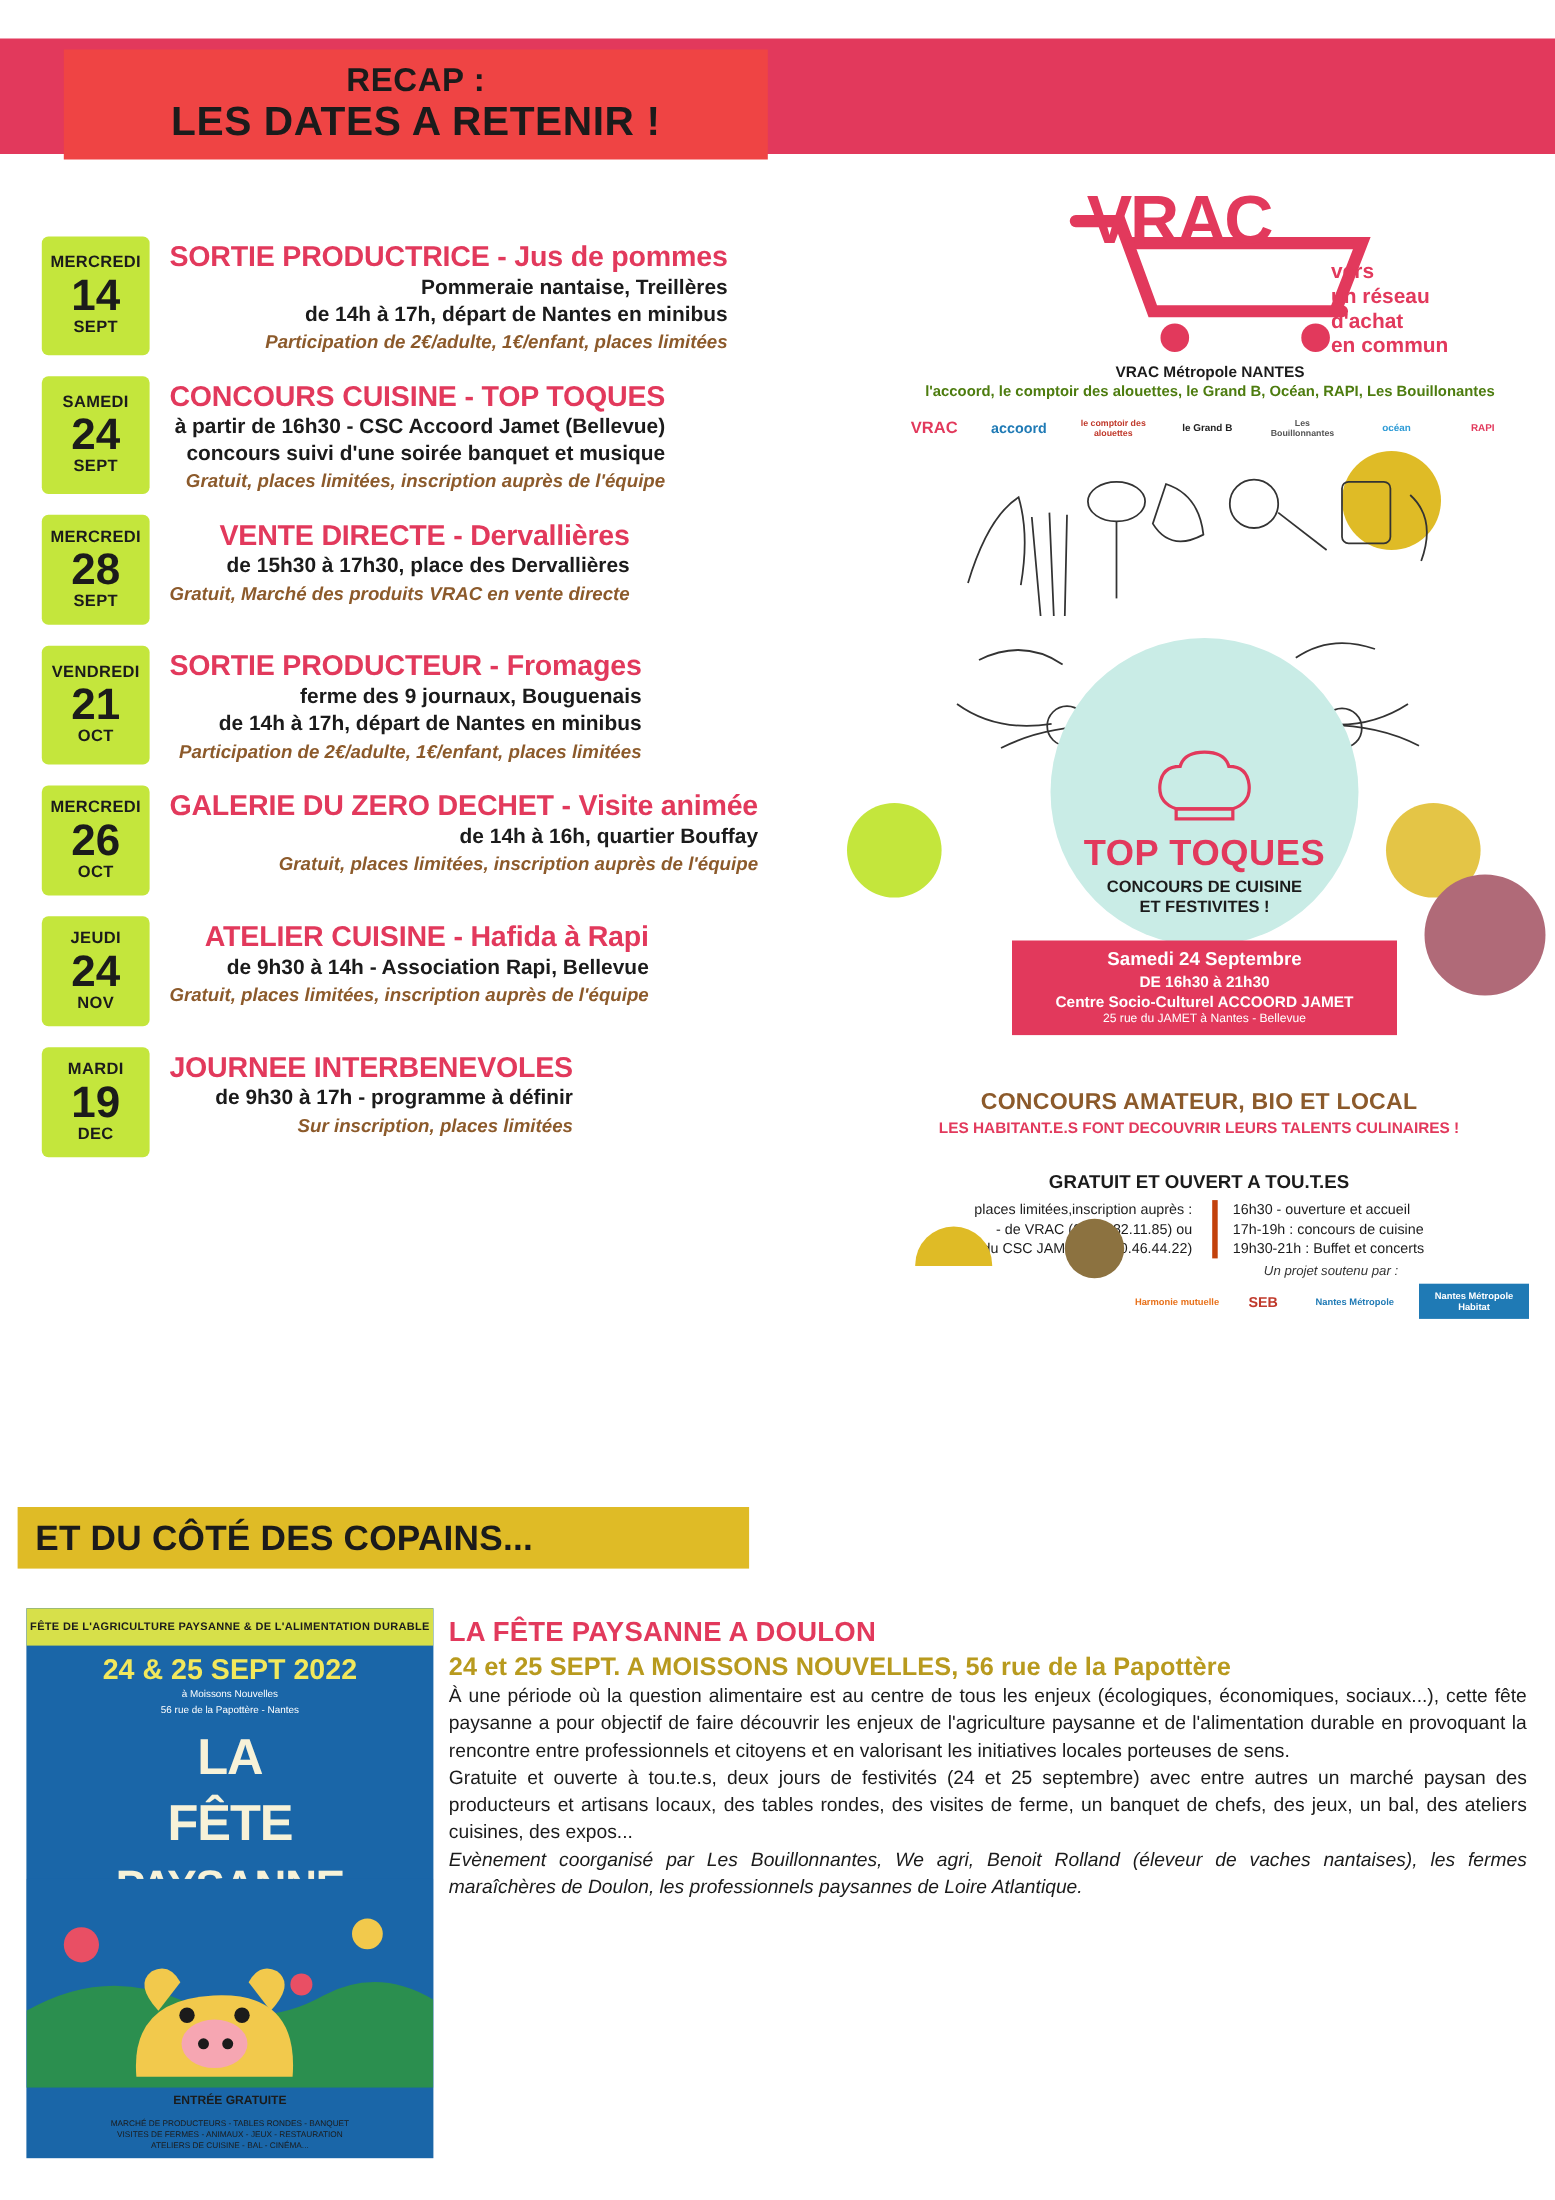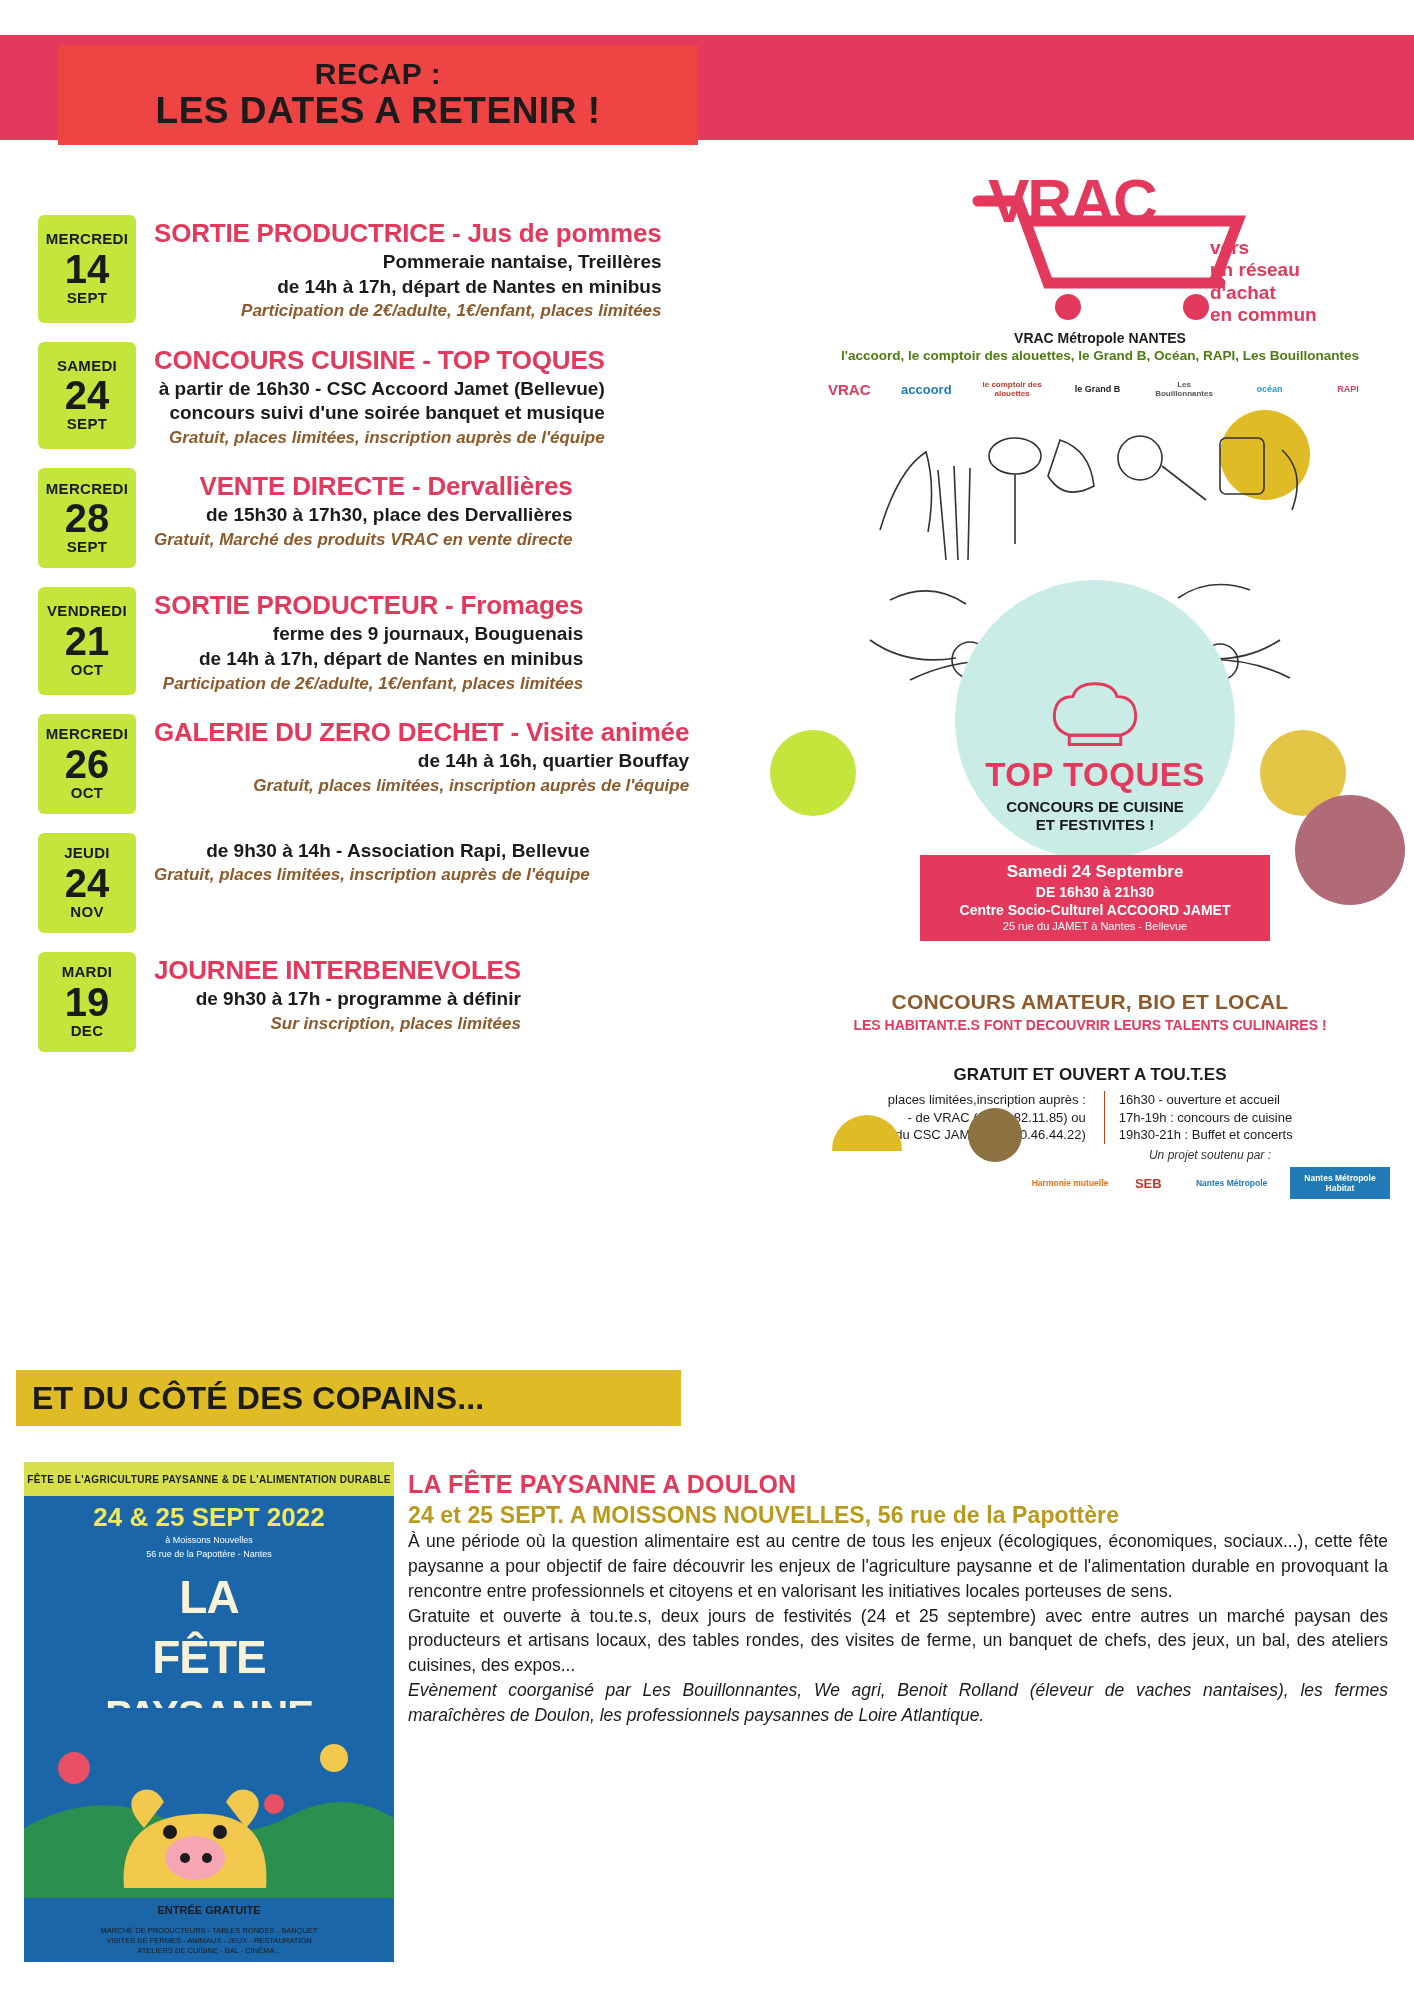--- a/index.html
+++ b/index.html
@@ -82,21 +82,21 @@
   .ttb-4{font-size:11px;margin-top:2px;}
 
   .concours-amateur{position:absolute;left:790px;top:990px;width:600px;text-align:center;}
   .ca-1{font-size:21px;font-weight:bold;color:#8c5a2b;letter-spacing:0.2px;}
   .ca-2{font-size:14px;font-weight:bold;color:#e2395c;margin-top:3px;}
 
   .gratuit{position:absolute;left:790px;top:1065px;width:600px;text-align:center;}
   .g-title{font-size:17px;font-weight:bold;color:#1b1b1b;}
   .g-cols{display:flex;justify-content:center;margin-top:6px;gap:18px;}
   .g-left{font-size:13px;color:#1b1b1b;text-align:right;line-height:1.35;}
-  .g-right{font-size:13px;color:#1b1b1b;text-align:left;line-height:1.35;border-left:1px solid #c2410c;padding-left:14px;}
+  .g-right{font-size:13px;color:#1b1b1b;text-align:left;line-height:1.35;border-left:5px solid #c2410c;padding-left:14px;}
 
   .soutien{position:absolute;left:1030px;top:1148px;width:360px;text-align:center;}
   .soutien-t{font-size:12px;font-style:italic;color:#333;}
   .soutien-logos{display:flex;justify-content:space-between;align-items:center;margin-top:5px;}
   .slogo{font-size:8.5px;font-weight:bold;color:#444;text-align:center;}
 
   
   .copains-bar{
     position:absolute;left:16px;top:1370px;width:665px;height:56px;background:#dfbb26;
     display:flex;align-items:center;padding-left:16px;box-sizing:border-box;
@@ -202,20 +202,21 @@
     </div>
   </div>
 
   <div class="event">
     <div class="date-chip">
       <div class="date-dow">JEUDI</div>
       <div class="date-num">24</div>
       <div class="date-mon">NOV</div>
     </div>
     <div class="ev-body">
+      <div class="ev-title"><span>ATELIER CUISINE - </span><span class="alt">Hafida à Rapi</span></div>
       <div class="ev-l1">de 9h30 à 14h - Association Rapi, Bellevue</div>
       <div class="ev-note">Gratuit, places limitées, inscription auprès de l'équipe</div>
     </div>
   </div>
 
   <div class="event">
     <div class="date-chip">
       <div class="date-dow">MARDI</div>
       <div class="date-num">19</div>
       <div class="date-mon">DEC</div>

